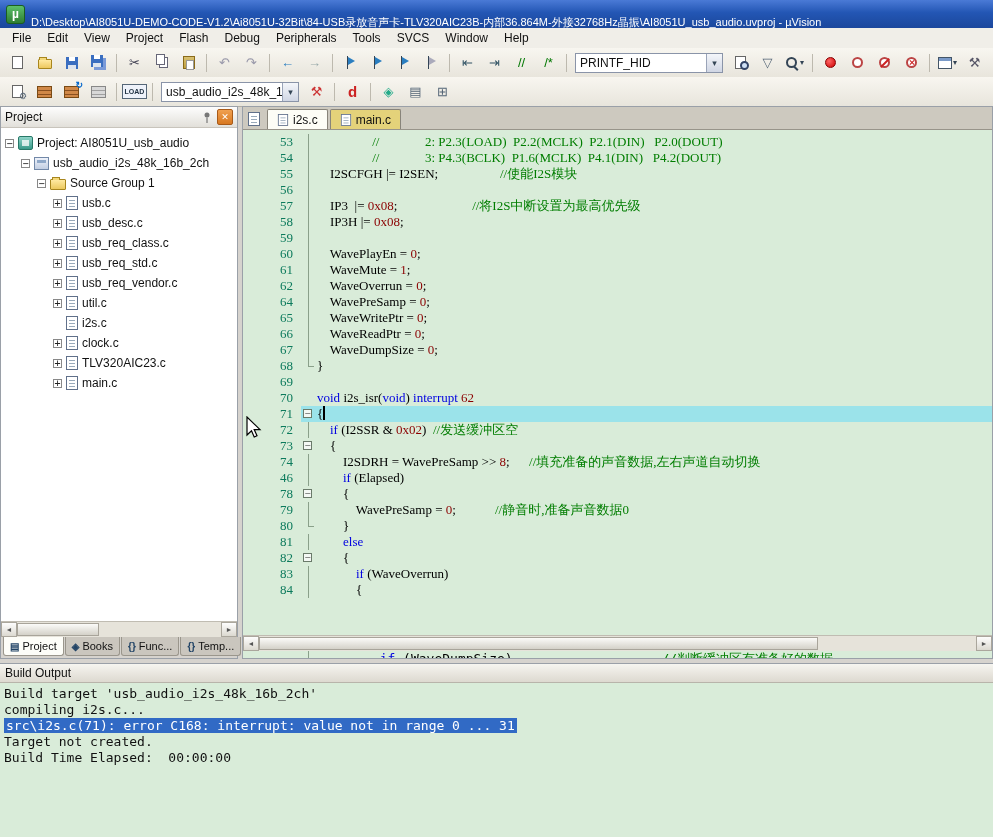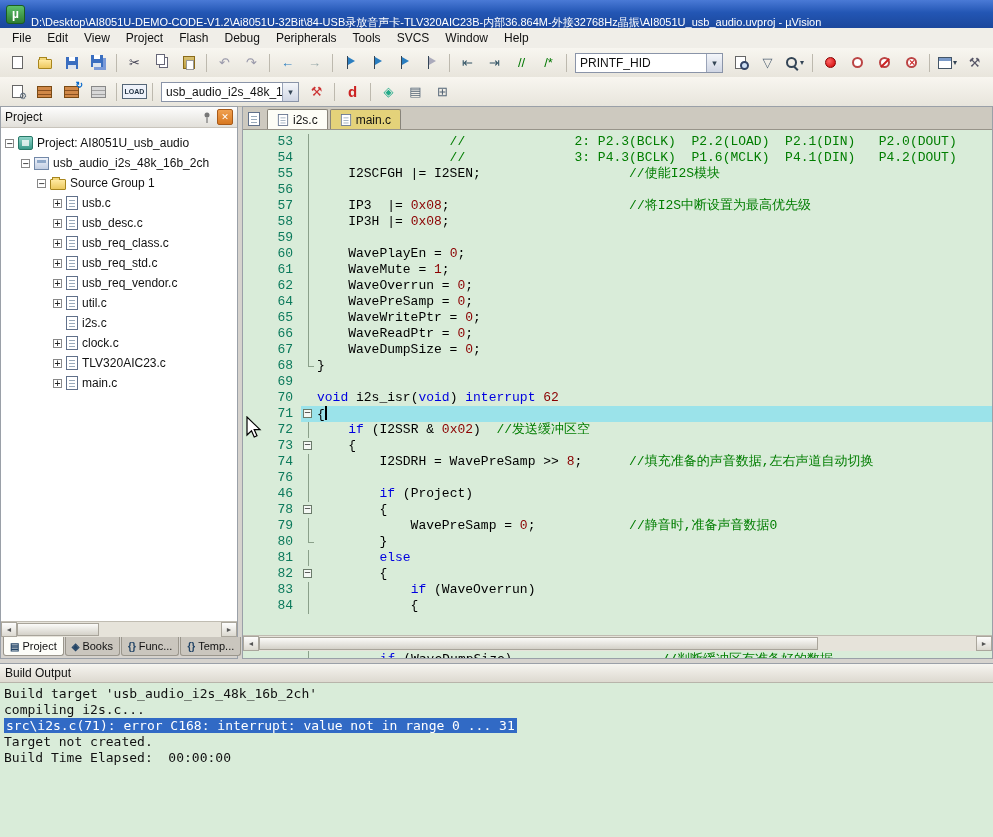--- a/index.html
+++ b/index.html
@@ -125,21 +125,21 @@
   
   .editor{position:absolute;left:242px;top:0;width:751px;height:553px;display:flex;flex-direction:column;
     background:var(--editor-bg,#d9ecd9);border:1px solid #9aa0a8;box-sizing:border-box;}
   .etabs{height:22px;flex:none;background:#cdc9bf;display:flex;align-items:flex-end;padding-left:3px;
     border-bottom:1px solid #98948a;gap:2px;}
   .etab-doc{margin:0 5px 3px 2px;}
   .etab{height:19px;display:flex;align-items:center;gap:4px;padding:0 9px;font-size:12px;
     border:1px solid #88847a;border-bottom:none;border-radius:2px 2px 0 0;background:#e4d27a;}
   .etab.active{background:#fdfdf6;}
   .etab .t-ico{transform:scale(.85);margin-right:0;}
-  .code{flex:1;overflow:hidden;font-family:Liberation Mono, monospace;font-size:13px;line-height:16px;
+  .code{flex:1;overflow:hidden;font-family:Liberation Serif, serif;font-size:13px;line-height:16px;
     padding-top:4px;background:var(--editor-bg,#d9ecd9);}
   .cl{display:flex;height:16px;white-space:pre;}
   .cl-margin{width:14px;flex:none;}
   .cl-ln{width:44px;flex:none;text-align:right;padding-right:8px;box-sizing:border-box;color:var(--line-number,#0c7a5c);}
   .cl-fold{width:16px;flex:none;position:relative;}
   .cl-code{flex:1;color:#000;overflow:hidden;}
   .cl.cur .cl-fold,.cl.cur .cl-code{background:var(--current-line,#9be3ea);}
   .fold-line::before{content:"";position:absolute;left:7px;top:0;bottom:0;width:1px;background:#8aa08a;}
   .fold-end::before{content:"";position:absolute;left:7px;top:0;width:1px;height:8px;background:#8aa08a;}
   .fold-end::after{content:"";position:absolute;left:7px;top:8px;width:6px;height:1px;background:#8aa08a;}
@@ -453,43 +453,42 @@
           <div class="etab active">
             <span class="t-ico ico-file"></span>
             <span class="etab-label">i2s.c</span>
           </div>
           <div class="etab">
             <span class="t-ico ico-file"></span>
             <span class="etab-label">main.c</span>
           </div>
         </div>
       <div class="code">
-          <div class="cl"><span class="cl-margin"></span><span class="cl-ln">53</span><span class="cl-fold fold-line"></span><span class="cl-code"><span class="sm">                 //              2: P2.3(BCLK)  P2.2(LOAD)  P2.1(DIN)   P2.0(DOUT)</span></span></div>
+          <div class="cl"><span class="cl-margin"></span><span class="cl-ln">53</span><span class="cl-fold fold-line"></span><span class="cl-code"><span class="sm">                 //              2: P2.3(LOAD)  P2.2(MCLK)  P2.1(DIN)   P2.0(DOUT)</span></span></div>
           <div class="cl"><span class="cl-margin"></span><span class="cl-ln">54</span><span class="cl-fold fold-line"></span><span class="cl-code"><span class="sm">                 //              3: P4.3(BCLK)  P1.6(MCLK)  P4.1(DIN)   P4.2(DOUT)</span></span></div>
           <div class="cl"><span class="cl-margin"></span><span class="cl-ln">55</span><span class="cl-fold fold-line"></span><span class="cl-code"><span class="sc">    I2SCFGH |= I2SEN;</span><span class="sm">                   //使能I2S模块</span></span></div>
           <div class="cl"><span class="cl-margin"></span><span class="cl-ln">56</span><span class="cl-fold fold-line"></span><span class="cl-code"></span></div>
           <div class="cl"><span class="cl-margin"></span><span class="cl-ln">57</span><span class="cl-fold fold-line"></span><span class="cl-code"><span class="sc">    IP3  |= </span><span class="sn">0x08</span><span class="sc">;</span><span class="sm">                       //将I2S中断设置为最高优先级</span></span></div>
           <div class="cl"><span class="cl-margin"></span><span class="cl-ln">58</span><span class="cl-fold fold-line"></span><span class="cl-code"><span class="sc">    IP3H |= </span><span class="sn">0x08</span><span class="sc">;</span></span></div>
           <div class="cl"><span class="cl-margin"></span><span class="cl-ln">59</span><span class="cl-fold fold-line"></span><span class="cl-code"></span></div>
           <div class="cl"><span class="cl-margin"></span><span class="cl-ln">60</span><span class="cl-fold fold-line"></span><span class="cl-code"><span class="sc">    WavePlayEn = </span><span class="sn">0</span><span class="sc">;</span></span></div>
           <div class="cl"><span class="cl-margin"></span><span class="cl-ln">61</span><span class="cl-fold fold-line"></span><span class="cl-code"><span class="sc">    WaveMute = </span><span class="sn">1</span><span class="sc">;</span></span></div>
           <div class="cl"><span class="cl-margin"></span><span class="cl-ln">62</span><span class="cl-fold fold-line"></span><span class="cl-code"><span class="sc">    WaveOverrun = </span><span class="sn">0</span><span class="sc">;</span></span></div>
           <div class="cl"><span class="cl-margin"></span><span class="cl-ln">64</span><span class="cl-fold fold-line"></span><span class="cl-code"><span class="sc">    WavePreSamp = </span><span class="sn">0</span><span class="sc">;</span></span></div>
           <div class="cl"><span class="cl-margin"></span><span class="cl-ln">65</span><span class="cl-fold fold-line"></span><span class="cl-code"><span class="sc">    WaveWritePtr = </span><span class="sn">0</span><span class="sc">;</span></span></div>
           <div class="cl"><span class="cl-margin"></span><span class="cl-ln">66</span><span class="cl-fold fold-line"></span><span class="cl-code"><span class="sc">    WaveReadPtr = </span><span class="sn">0</span><span class="sc">;</span></span></div>
           <div class="cl"><span class="cl-margin"></span><span class="cl-ln">67</span><span class="cl-fold fold-line"></span><span class="cl-code"><span class="sc">    WaveDumpSize = </span><span class="sn">0</span><span class="sc">;</span></span></div>
           <div class="cl"><span class="cl-margin"></span><span class="cl-ln">68</span><span class="cl-fold fold-end"></span><span class="cl-code"><span class="sc">}</span></span></div>
           <div class="cl"><span class="cl-margin"></span><span class="cl-ln">69</span><span class="cl-fold"></span><span class="cl-code"></span></div>
           <div class="cl"><span class="cl-margin"></span><span class="cl-ln">70</span><span class="cl-fold"></span><span class="cl-code"><span class="sk">void</span><span class="sc"> i2s_isr(</span><span class="sk">void</span><span class="sc">) </span><span class="sk">interrupt</span><span class="sc"> </span><span class="sn">62</span></span></div>
           <div class="cl cur"><span class="cl-margin"></span><span class="cl-ln">71</span><span class="cl-fold fold-box"></span><span class="cl-code"><span class="sc">{</span><span class="caret"></span></span></div>
           <div class="cl"><span class="cl-margin"></span><span class="cl-ln">72</span><span class="cl-fold fold-line"></span><span class="cl-code"><span class="sc">    </span><span class="sk">if</span><span class="sc"> (I2SSR &amp; </span><span class="sn">0x02</span><span class="sc">)</span><span class="sm">  //发送缓冲区空</span></span></div>
           <div class="cl"><span class="cl-margin"></span><span class="cl-ln">73</span><span class="cl-fold fold-box"></span><span class="cl-code"><span class="sc">    {</span></span></div>
           <div class="cl"><span class="cl-margin"></span><span class="cl-ln">74</span><span class="cl-fold fold-line"></span><span class="cl-code"><span class="sc">        I2SDRH = WavePreSamp &gt;&gt; </span><span class="sn">8</span><span class="sc">;</span><span class="sm">      //填充准备的声音数据,左右声道自动切换</span></span></div>
-          <div class="cl"><span class="cl-margin"></span><span class="cl-ln">76</span><span class="cl-fold fold-line"></span><span class="cl-code"></span></div>
-          <div class="cl"><span class="cl-margin"></span><span class="cl-ln">46</span><span class="cl-fold fold-line"></span><span class="cl-code"><span class="sc">        </span><span class="sk">if</span><span class="sc"> (Project)</span></span></div>
+          <div class="cl"><span class="cl-margin"></span><span class="cl-ln">46</span><span class="cl-fold fold-line"></span><span class="cl-code"><span class="sc">        </span><span class="sk">if</span><span class="sc"> (Elapsed)</span></span></div>
           <div class="cl"><span class="cl-margin"></span><span class="cl-ln">78</span><span class="cl-fold fold-box"></span><span class="cl-code"><span class="sc">        {</span></span></div>
           <div class="cl"><span class="cl-margin"></span><span class="cl-ln">79</span><span class="cl-fold fold-line"></span><span class="cl-code"><span class="sc">            WavePreSamp = </span><span class="sn">0</span><span class="sc">;</span><span class="sm">            //静音时,准备声音数据0</span></span></div>
           <div class="cl"><span class="cl-margin"></span><span class="cl-ln">80</span><span class="cl-fold fold-end"></span><span class="cl-code"><span class="sc">        }</span></span></div>
           <div class="cl"><span class="cl-margin"></span><span class="cl-ln">81</span><span class="cl-fold fold-line"></span><span class="cl-code"><span class="sc">        </span><span class="sk">else</span></span></div>
           <div class="cl"><span class="cl-margin"></span><span class="cl-ln">82</span><span class="cl-fold fold-box"></span><span class="cl-code"><span class="sc">        {</span></span></div>
           <div class="cl"><span class="cl-margin"></span><span class="cl-ln">83</span><span class="cl-fold fold-line"></span><span class="cl-code"><span class="sc">            </span><span class="sk">if</span><span class="sc"> (WaveOverrun)</span></span></div>
           <div class="cl"><span class="cl-margin"></span><span class="cl-ln">84</span><span class="cl-fold fold-line"></span><span class="cl-code"><span class="sc">            {</span></span></div>
         </div>
       <div class="hscroll">
         <span class="sb-btn">◄</span>

